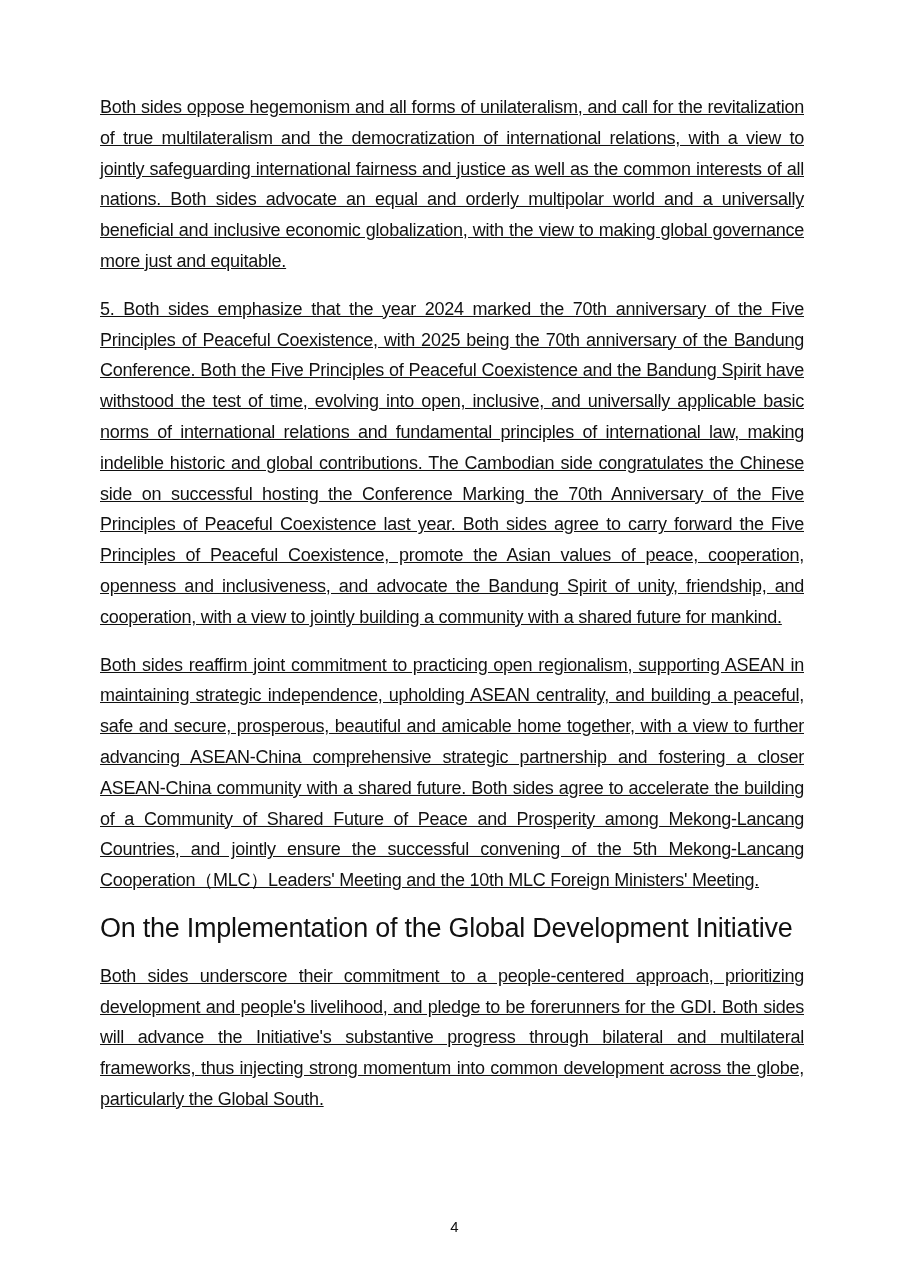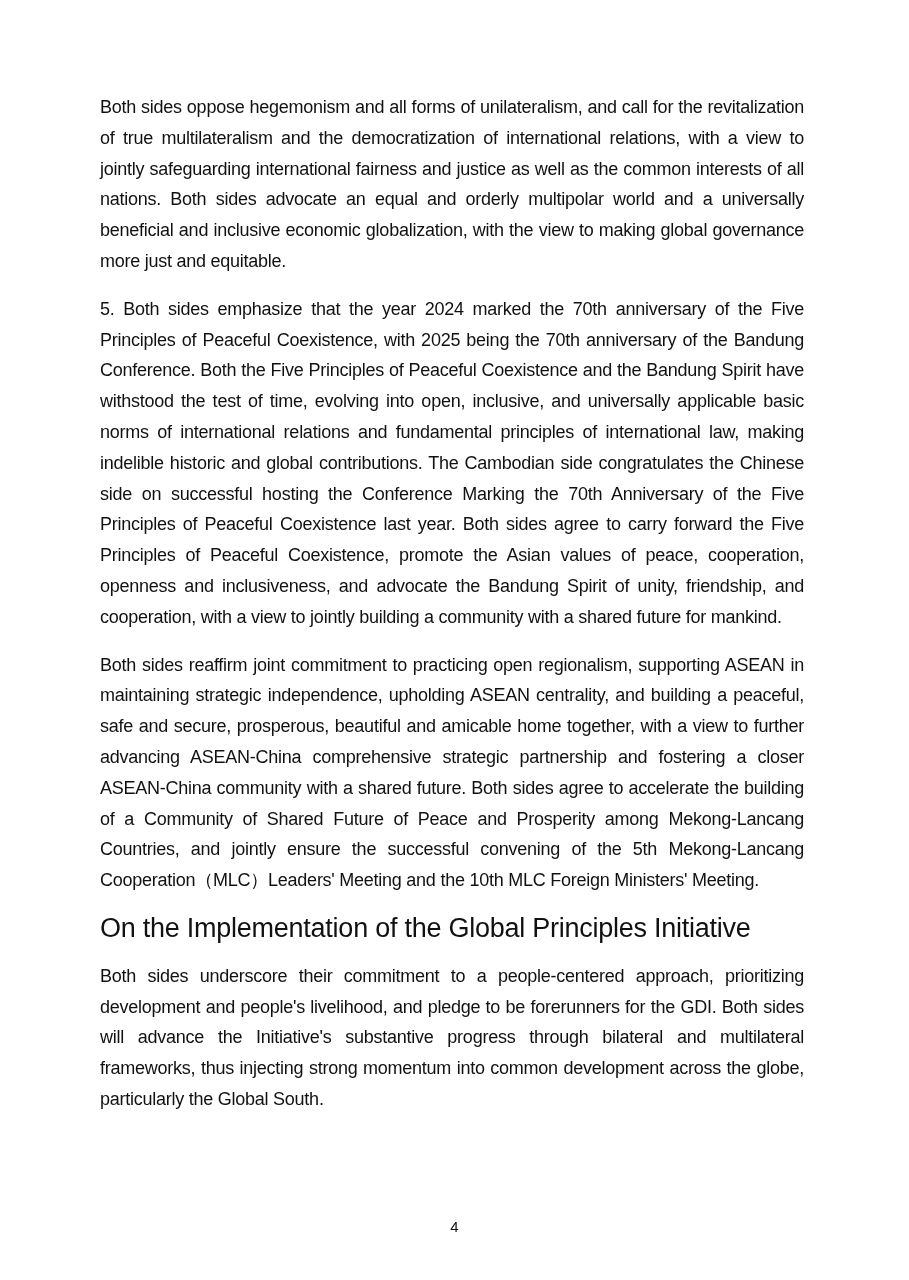--- a/index.html
+++ b/index.html
@@ -3,30 +3,30 @@
   <meta charset="utf-8">
   <style>
     html, body { margin: 0; padding: 0; background: #ffffff; }
     body { width: 909px; height: 1280px; position: relative; overflow: hidden; }
     .page {
       position: absolute; left: 100px; top: 92px; width: 704px;
       font-family: "Liberation Sans Narrow", "Liberation Sans", sans-serif;
       font-size: 18px; line-height: 30.8px; color: #111111;
       text-align: justify; letter-spacing: -0.25px;
     }
-    .para { margin: 0 0 17px 0; }
+    .para { margin: 0 0 17px 0; text-decoration: underline; }
     .heading { margin: 0 0 17px 0; font-weight: normal; text-align: left; }
     .page-number {
       position: absolute; left: 0; width: 909px; top: 1218px; text-align: center;
       font-family: "Liberation Sans", sans-serif; font-size: 15px; color: #111;
     }
   </style>
 </head>
 <body>
 
 <div class="page">
   <p class="para">Both sides oppose hegemonism and all forms of unilateralism, and call for the revitalization of true multilateralism and the democratization of international relations, with a view to jointly safeguarding international fairness and justice as well as the common interests of all nations. Both sides advocate an equal and orderly multipolar world and a universally beneficial and inclusive economic globalization, with the view to making global governance more just and equitable.</p>
   <p class="para">5. Both sides emphasize that the year 2024 marked the 70th anniversary of the Five Principles of Peaceful Coexistence, with 2025 being the 70th anniversary of the Bandung Conference. Both the Five Principles of Peaceful Coexistence and the Bandung Spirit have withstood the test of time, evolving into open, inclusive, and universally applicable basic norms of international relations and fundamental principles of international law, making indelible historic and global contributions. The Cambodian side congratulates the Chinese side on successful hosting the Conference Marking the 70th Anniversary of the Five Principles of Peaceful Coexistence last year. Both sides agree to carry forward the Five Principles of Peaceful Coexistence, promote the Asian values of peace, cooperation, openness and inclusiveness, and advocate the Bandung Spirit of unity, friendship, and cooperation, with a view to jointly building a community with a shared future for mankind.</p>
   <p class="para">Both sides reaffirm joint commitment to practicing open regionalism, supporting ASEAN in maintaining strategic independence, upholding ASEAN centrality, and building a peaceful, safe and secure, prosperous, beautiful and amicable home together, with a view to further advancing ASEAN-China comprehensive strategic partnership and fostering a closer ASEAN-China community with a shared future. Both sides agree to accelerate the building of a Community of Shared Future of Peace and Prosperity among Mekong-Lancang Countries, and jointly ensure the successful convening of the 5th Mekong-Lancang Cooperation（MLC）Leaders' Meeting and the 10th MLC Foreign Ministers' Meeting.</p>
-  <h2 class="heading">On the Implementation of the Global Principles Initiative</h2>
+  <h2 class="heading">On the Implementation of the Global Development Initiative</h2>
   <p class="para">Both sides underscore their commitment to a people-centered approach, prioritizing development and people's livelihood, and pledge to be forerunners for the GDI. Both sides will advance the Initiative's substantive progress through bilateral and multilateral frameworks, thus injecting strong momentum into common development across the globe, particularly the Global South.</p>
 </div>
 <div class="page-number">4</div>
 
 </body></html>

